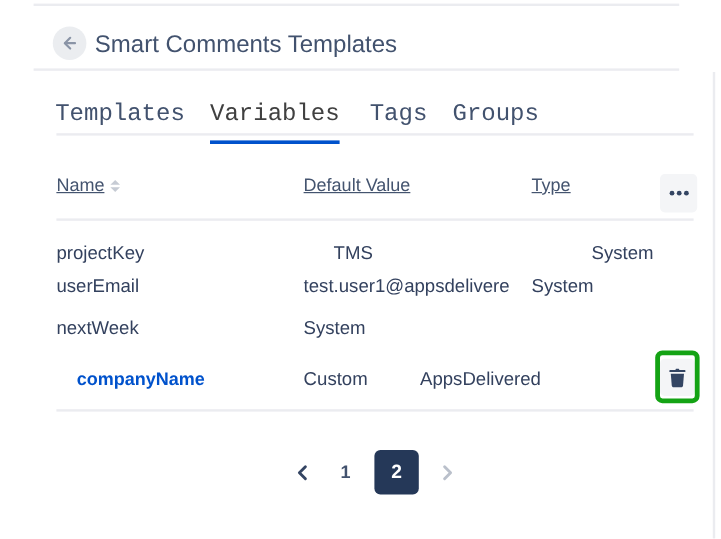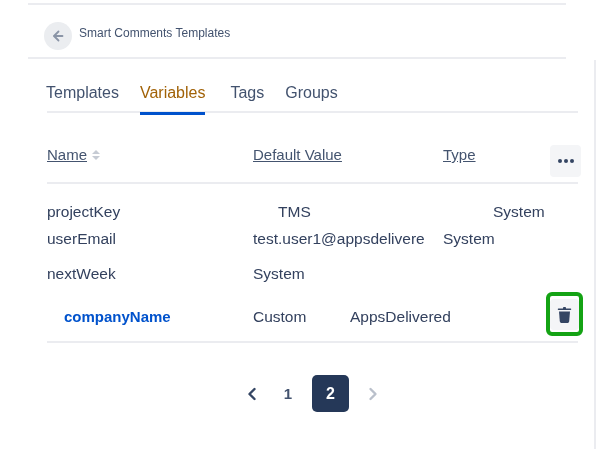--- a/index.html
+++ b/index.html
@@ -24,32 +24,32 @@
   
   .back-btn {
     position: absolute; left: 44px; top: 22px;
     width: 28px; height: 28px; border-radius: 50%;
     background: #ebedf0; border: none; cursor: pointer;
     display: flex; align-items: center; justify-content: center;
   }
   .back-btn svg { display: block; }
   .page-title {
     position: absolute; left: 79px; top: 26px;
-    font-size: 12px; color: #42526e;
+    font-size: 20px; color: #42526e;
   }
 
   
   .tabs { position: absolute; left: 46px; top: 84px; display: flex; gap: 21px; }
   .tab {
-    font-size: 16px; color: #42526e; cursor: pointer;
+    font-size: 20px; color: #42526e; cursor: pointer;
     padding-bottom: 10px; border-bottom: 3px solid transparent;
     background: none; border-top: none; border-left: none; border-right: none;
-    font-family: Liberation Sans, sans-serif;
-  }
-  .tab.active { color: #a16207; border-bottom-color: #0052cc; position: relative; z-index: 2; }
+    font-family: Liberation Mono, monospace;
+  }
+  .tab.active { color: #404040; border-bottom-color: #0052cc; position: relative; z-index: 2; }
   .tab.t-tags { margin-left: 4px; }
 
   
   .col-row { position: absolute; left: 47px; top: 146px; display: flex; align-items: center; }
   .col-name { width: 206px; display: flex; align-items: center; gap: 5px; }
   .col-value { width: 190px; }
   .col-type { width: 97px; }
   .col-head { font-size: 15px; color: #44546f; text-decoration: underline; }
   .sort-icon { display: inline-flex; flex-direction: column; gap: 2px; }
   .sort-icon .tri-up { width: 0; height: 0; border-left: 4px solid transparent; border-right: 4px solid transparent; border-bottom: 4px solid #c6cbd4; }

